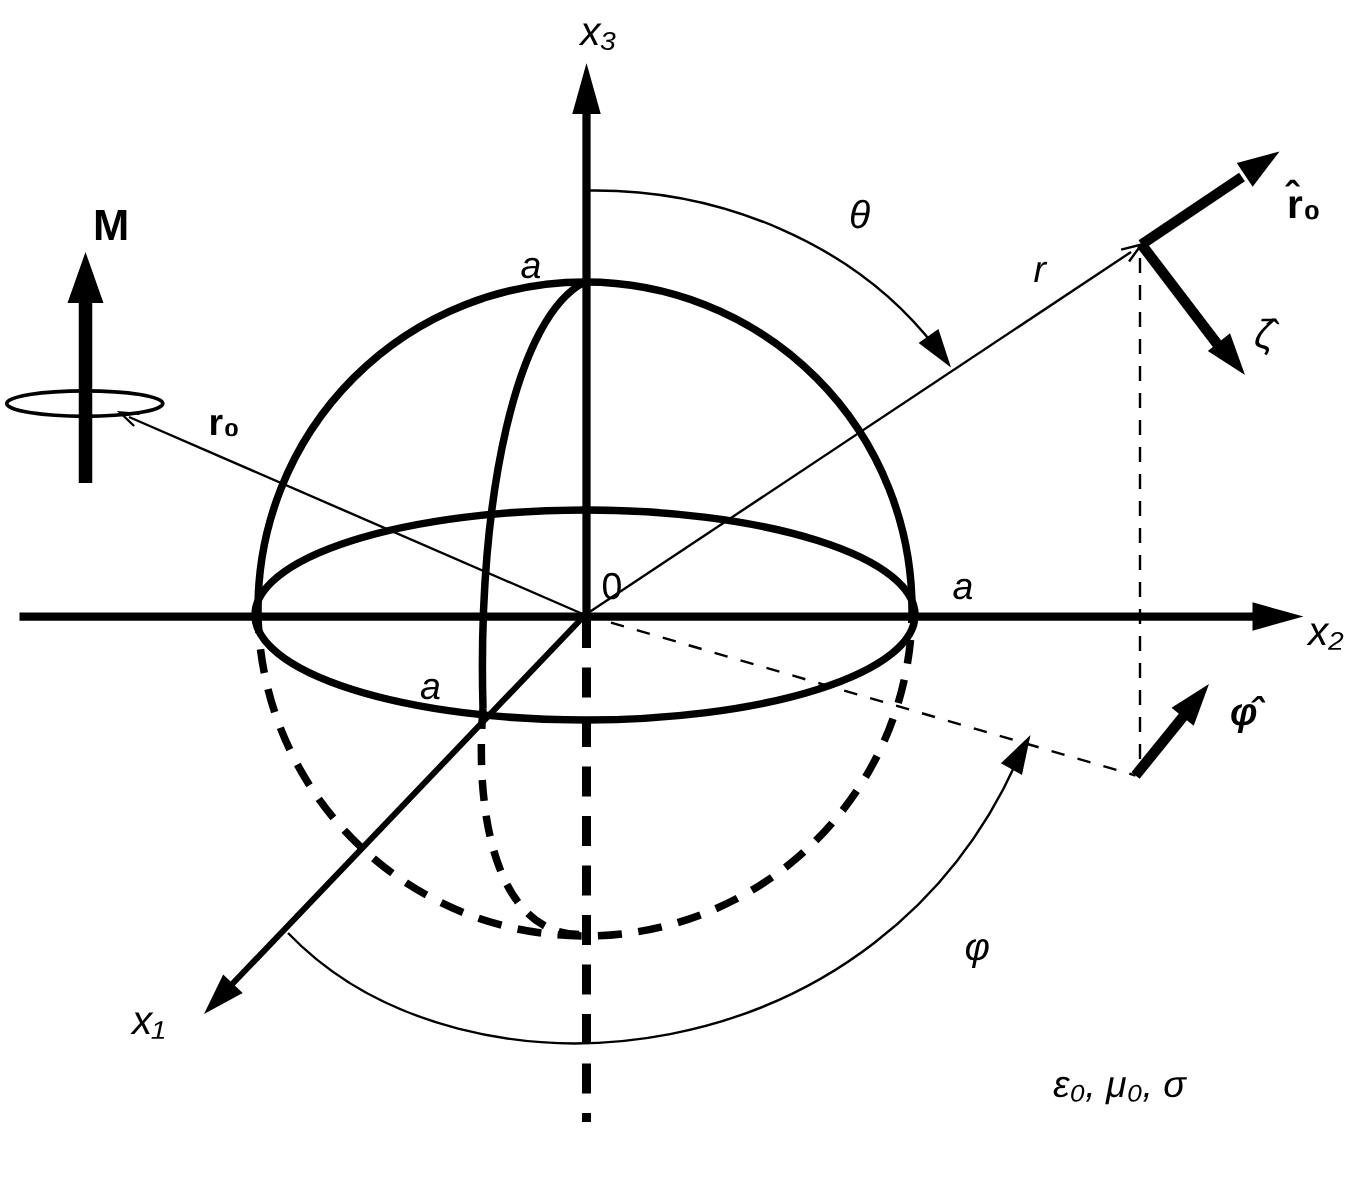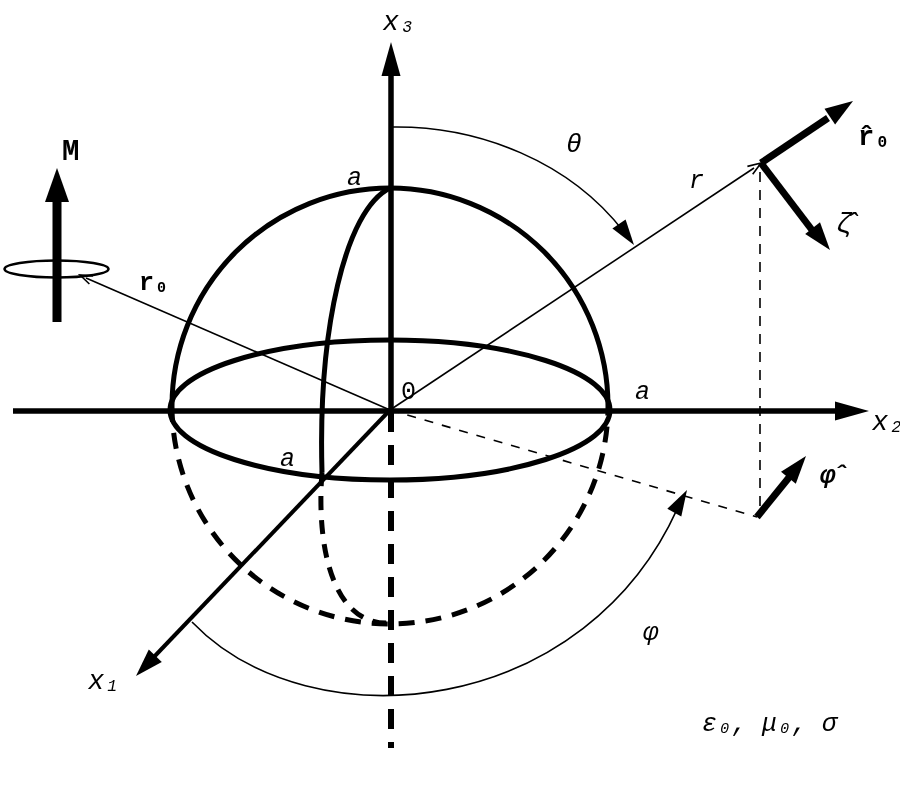--- a/index.html
+++ b/index.html
@@ -1,20 +1,20 @@
 <!DOCTYPE html>
 <html><head>
 <meta charset="utf-8">
 <style>
   html,body{margin:0;padding:0;background:#ffffff;}
   .stage{
     position:relative;
     width:900px;height:748px;
     background:#ffffff;
-    font-family:Liberation Mono, monospace;
+    font-family:Liberation Sans, sans-serif;
     overflow:hidden;
   }
   svg{display:block;}
   .mi{font-style:italic;}
   .mu{font-style:normal;}
   .mb{font-style:normal;font-weight:bold;}
   .mbi{font-style:italic;font-weight:bold;}
   text{fill:#000000;}
 </style>
 </head>

